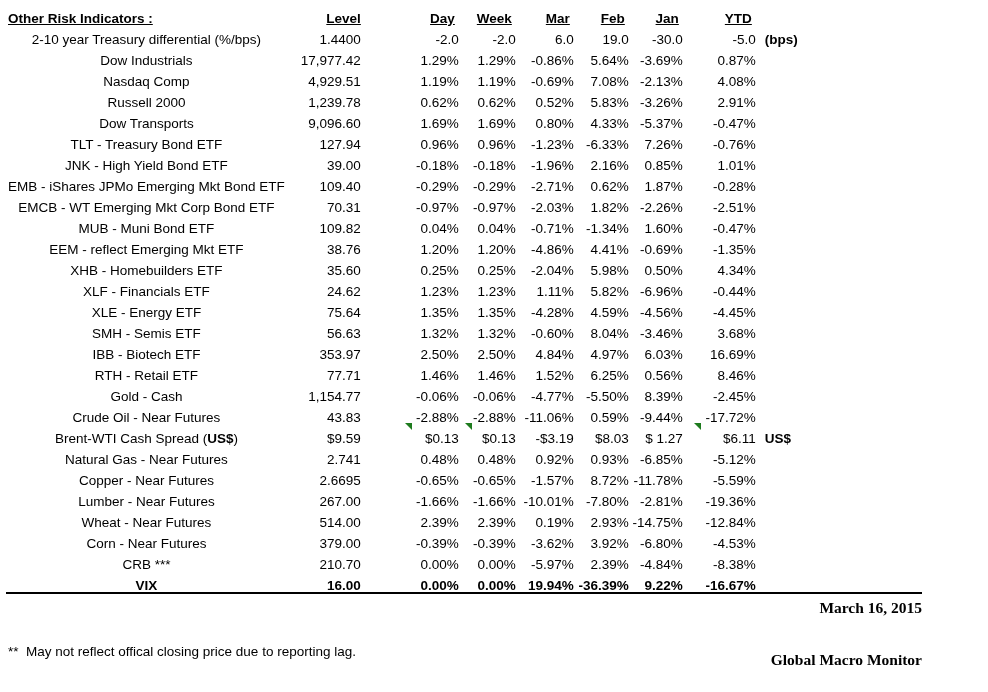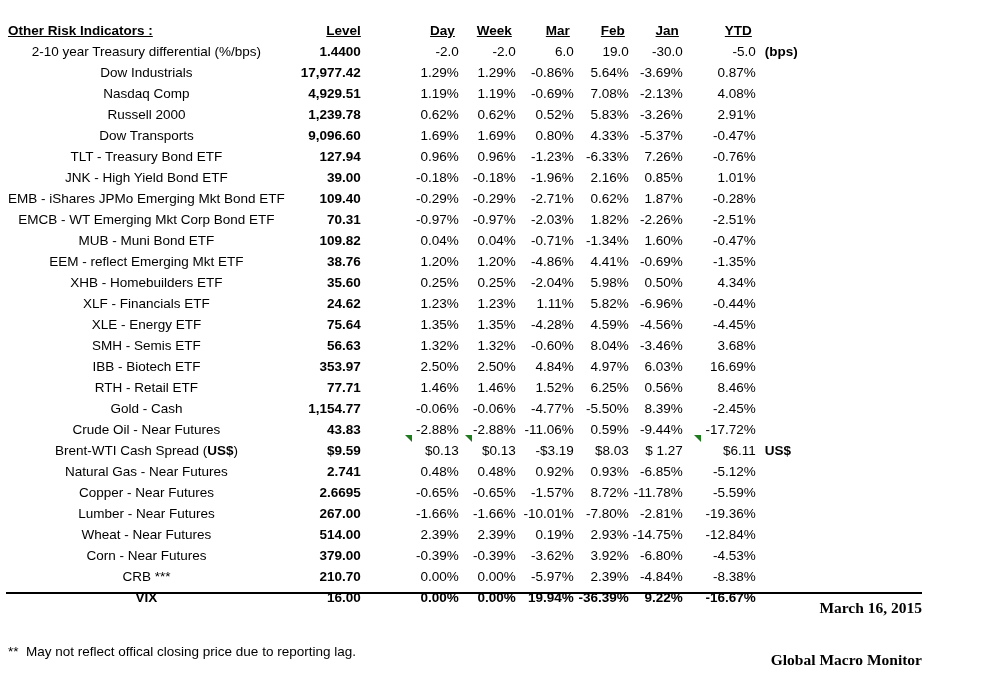--- a/index.html
+++ b/index.html
@@ -8,21 +8,21 @@
     width:988px;height:692px;
     background:#ffffff;
     color:#000;
     font-family:"Liberation Sans",sans-serif;
     font-size:13.5px;
     overflow:hidden;
   }
   table.risk{
     border-collapse:collapse;
     table-layout:fixed;
-    margin:20px 0 0 8px;
+    margin:8px 0 0 8px;
   }
   .risk col.c-label{width:262px;}
   .risk col.c-level{width:76px;}
   .risk col.c-day{width:98px;}
   .risk col.c-week{width:57px;}
   .risk col.c-mar{width:58px;}
   .risk col.c-feb{width:55px;}
   .risk col.c-jan{width:54px;}
   .risk col.c-ytd{width:73px;}
   .risk col.c-note{width:55px;}
@@ -30,21 +30,21 @@
     padding:0;height:21px;line-height:21px;
     white-space:nowrap;overflow:visible;
     font-weight:normal;text-align:right;
   }
   .risk th{font-weight:bold;text-decoration:underline;}
   .risk th.col-label{text-align:left;}
   .risk th.col-note{text-decoration:none;}
   .risk th.col-day,.risk th.col-week,.risk th.col-mar,
   .risk th.col-feb,.risk th.col-jan,.risk th.col-ytd{padding-right:4px;}
   .risk td.col-label{text-align:center;}
-  .risk td.col-level{font-weight:bold;}
+  .risk td.col-level{font-weight:normal;}
   .risk td.col-note{font-weight:bold;text-align:left;padding-left:9px;}
   .risk tr.bold-row td{font-weight:bold;}
   .risk td.flag{position:relative;}
   .marker{
     position:absolute;top:-5px;
     width:0;height:0;
     border-top:7px solid #1e7b1e;
     border-left:7px solid transparent;
   }
   td.flag-day .marker{left:44px;}

